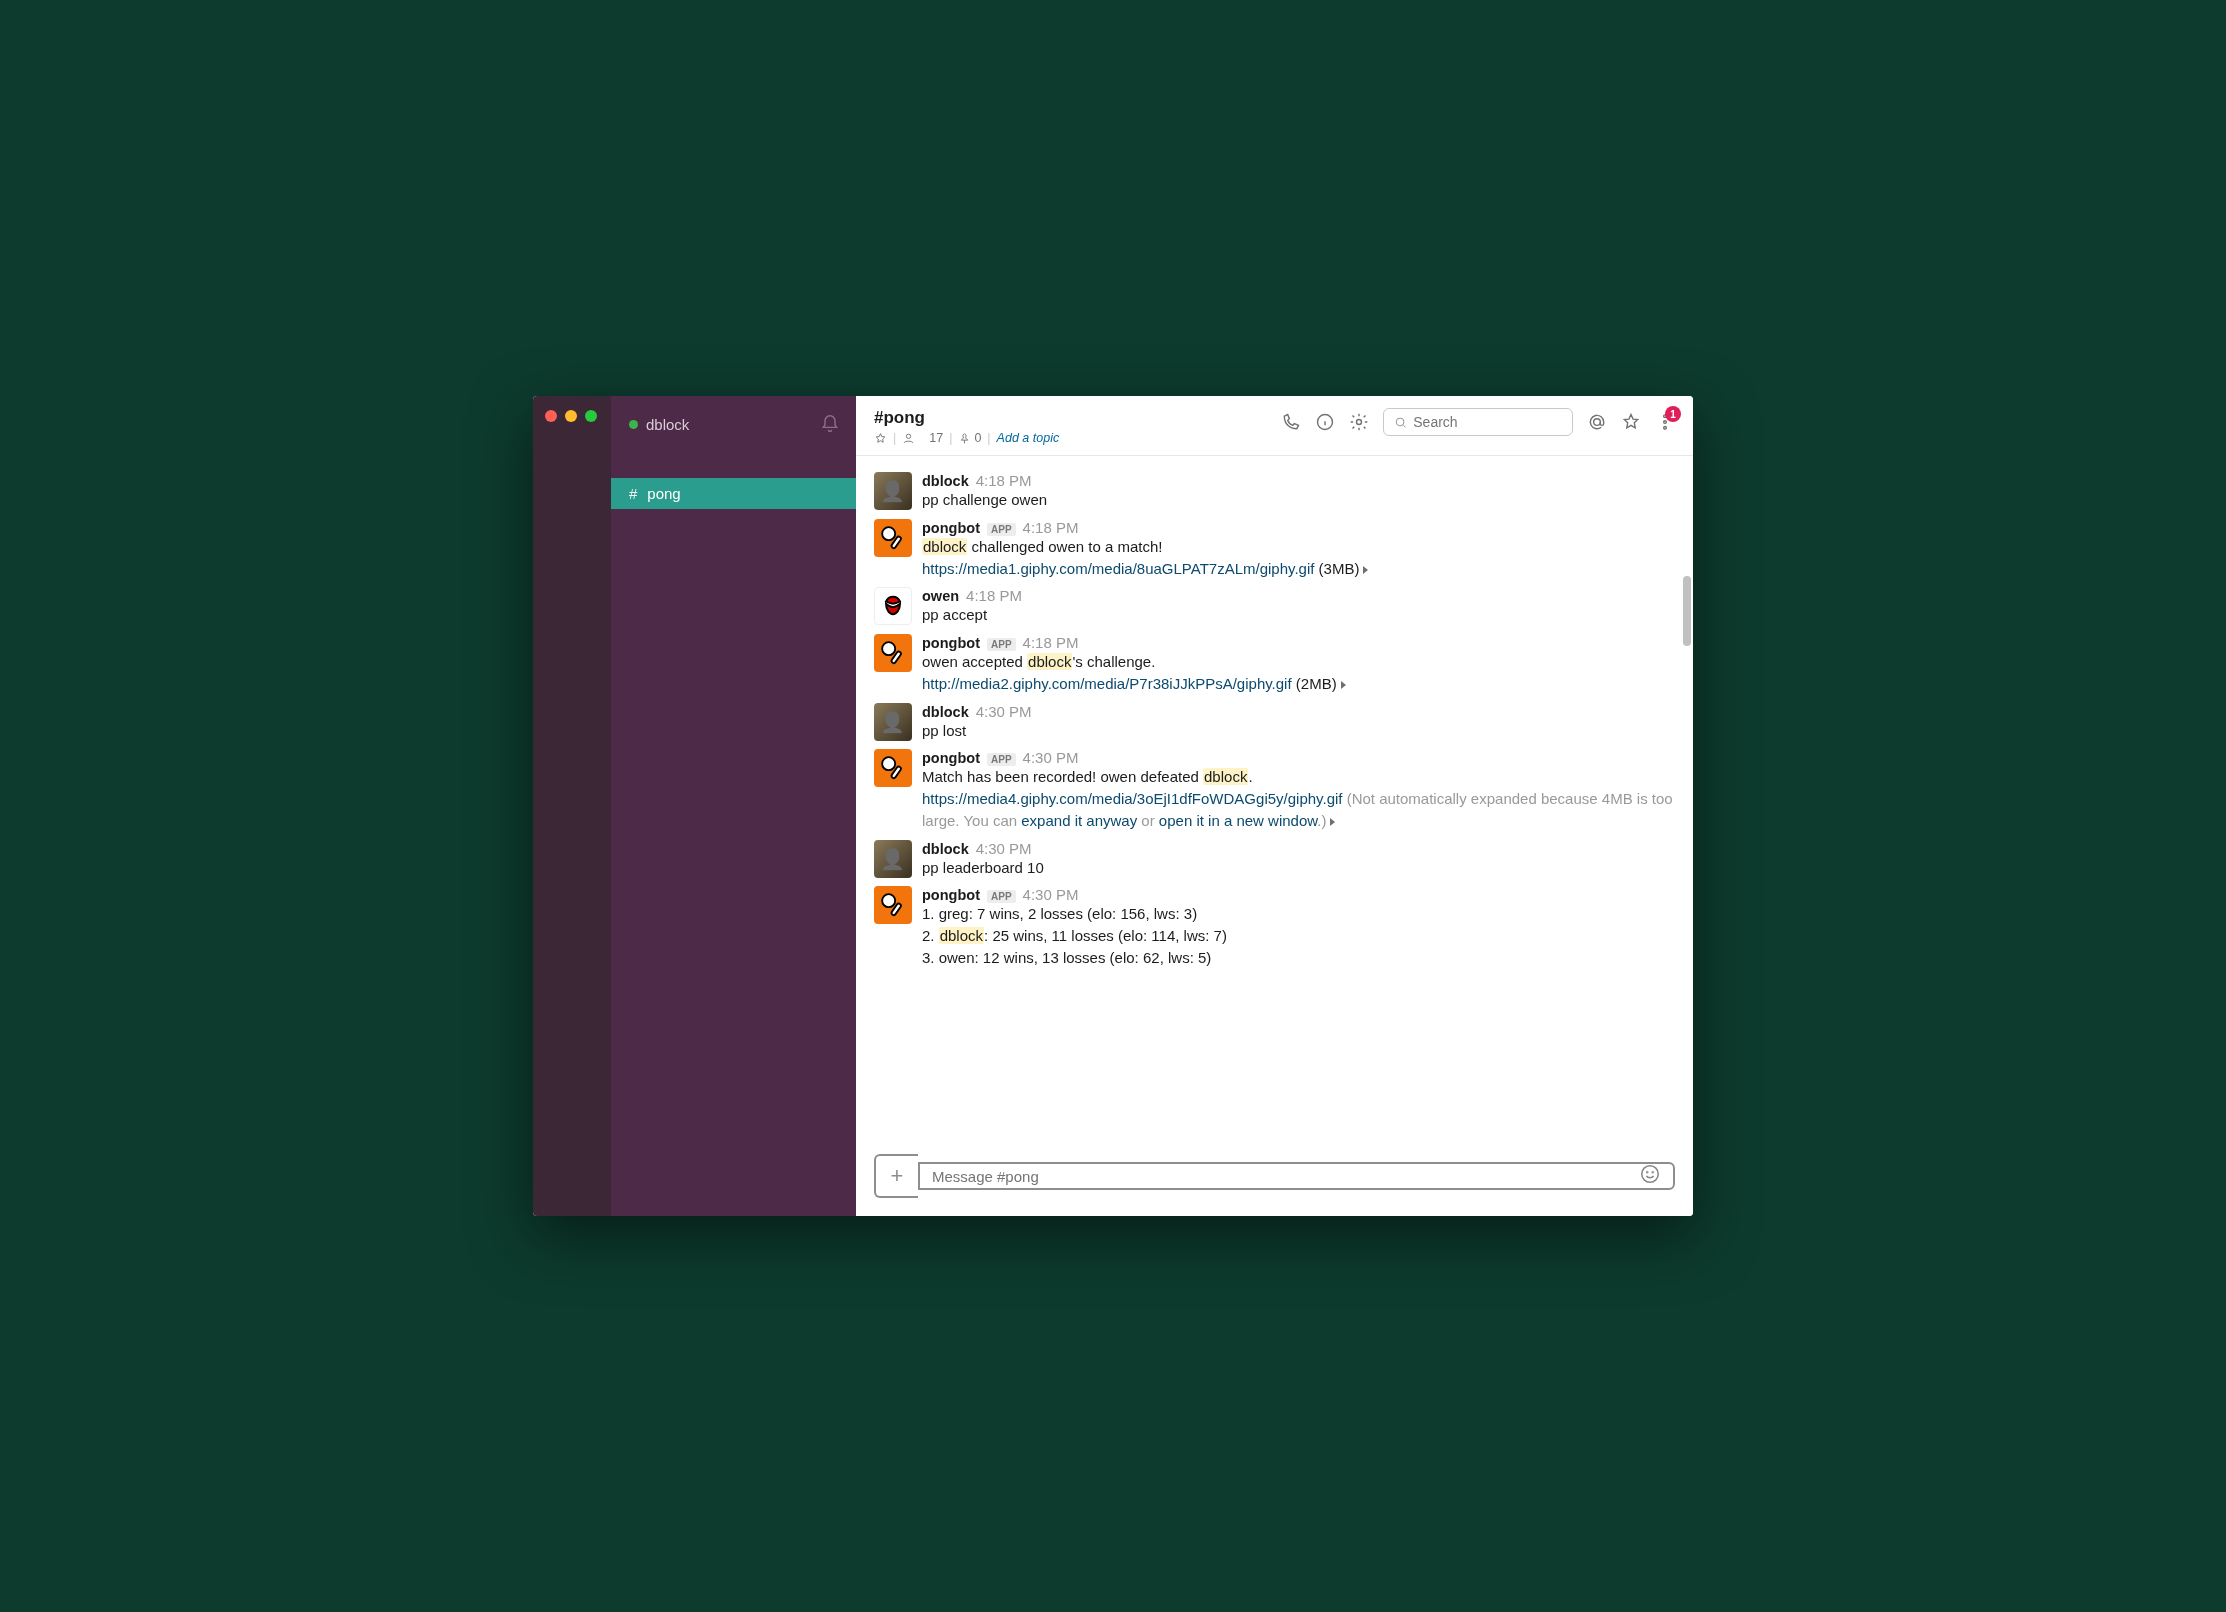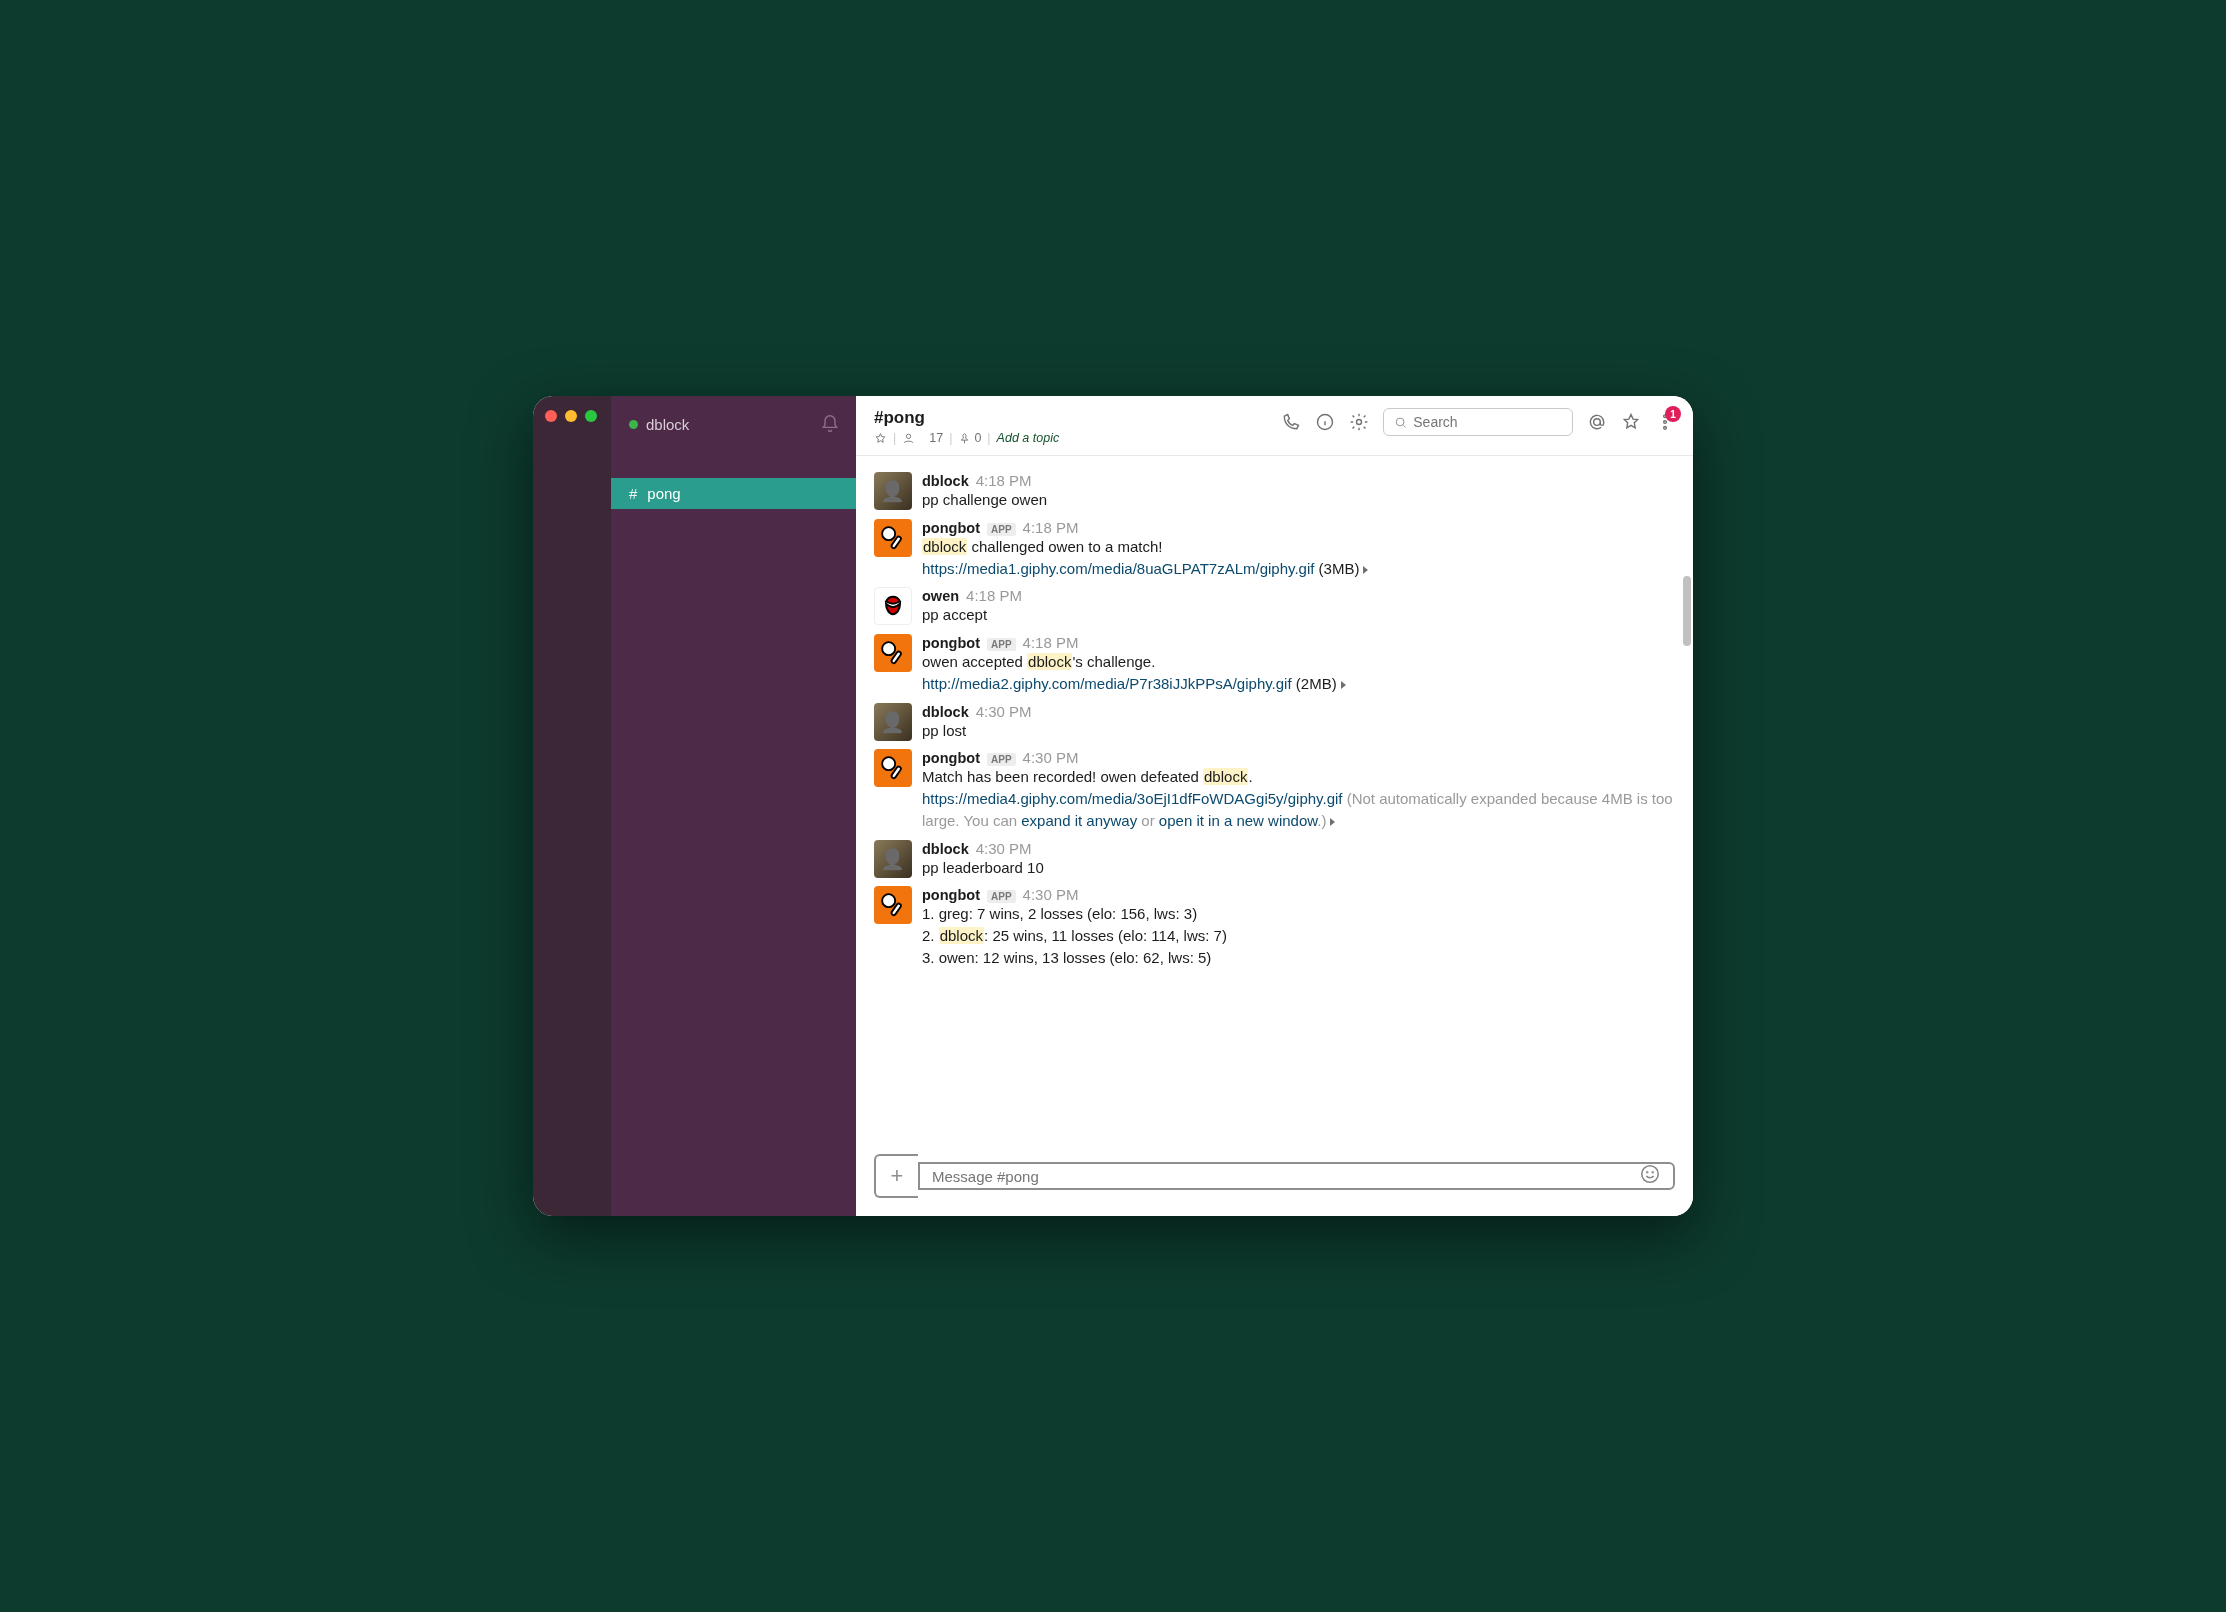--- a/index.html
+++ b/index.html
@@ -9,21 +9,21 @@
   display: flex;
   align-items: center;
   justify-content: center;
   min-height: 100vh;
   padding: 30px;
 }
 .window {
   width: 1160px;
   height: 820px;
   background: #fff;
-  border-radius: 20px;
+  border-radius: 4px;
   box-shadow: 0 20px 60px rgba(0,0,0,0.5);
   display: flex;
   overflow: hidden;
   position: relative;
 }
 .rail {
   width: 78px;
   background: #3b2736;
   display: flex;
   flex-direction: column;
@@ -109,21 +109,21 @@
 }
 .ch-sub {
   display: flex;
   align-items: center;
   gap: 6px;
   color: #717274;
   font-size: 12.5px;
   margin-top: 3px;
 }
 .ch-sub .sep { color: #ccc; }
-.ch-sub .topic { font-style: italic; color: #14532d; cursor: pointer; }
+.ch-sub .topic { font-style: italic; color: #0369a1; cursor: pointer; }
 .ch-icons {
   display: flex;
   align-items: center;
   gap: 14px;
   color: #717274;
 }
 .ch-icons svg { width: 20px; height: 20px; }
 .icon-btn { cursor: pointer; display: flex; align-items: center; }
 .search {
   border: 1px solid #c9c9c9;

